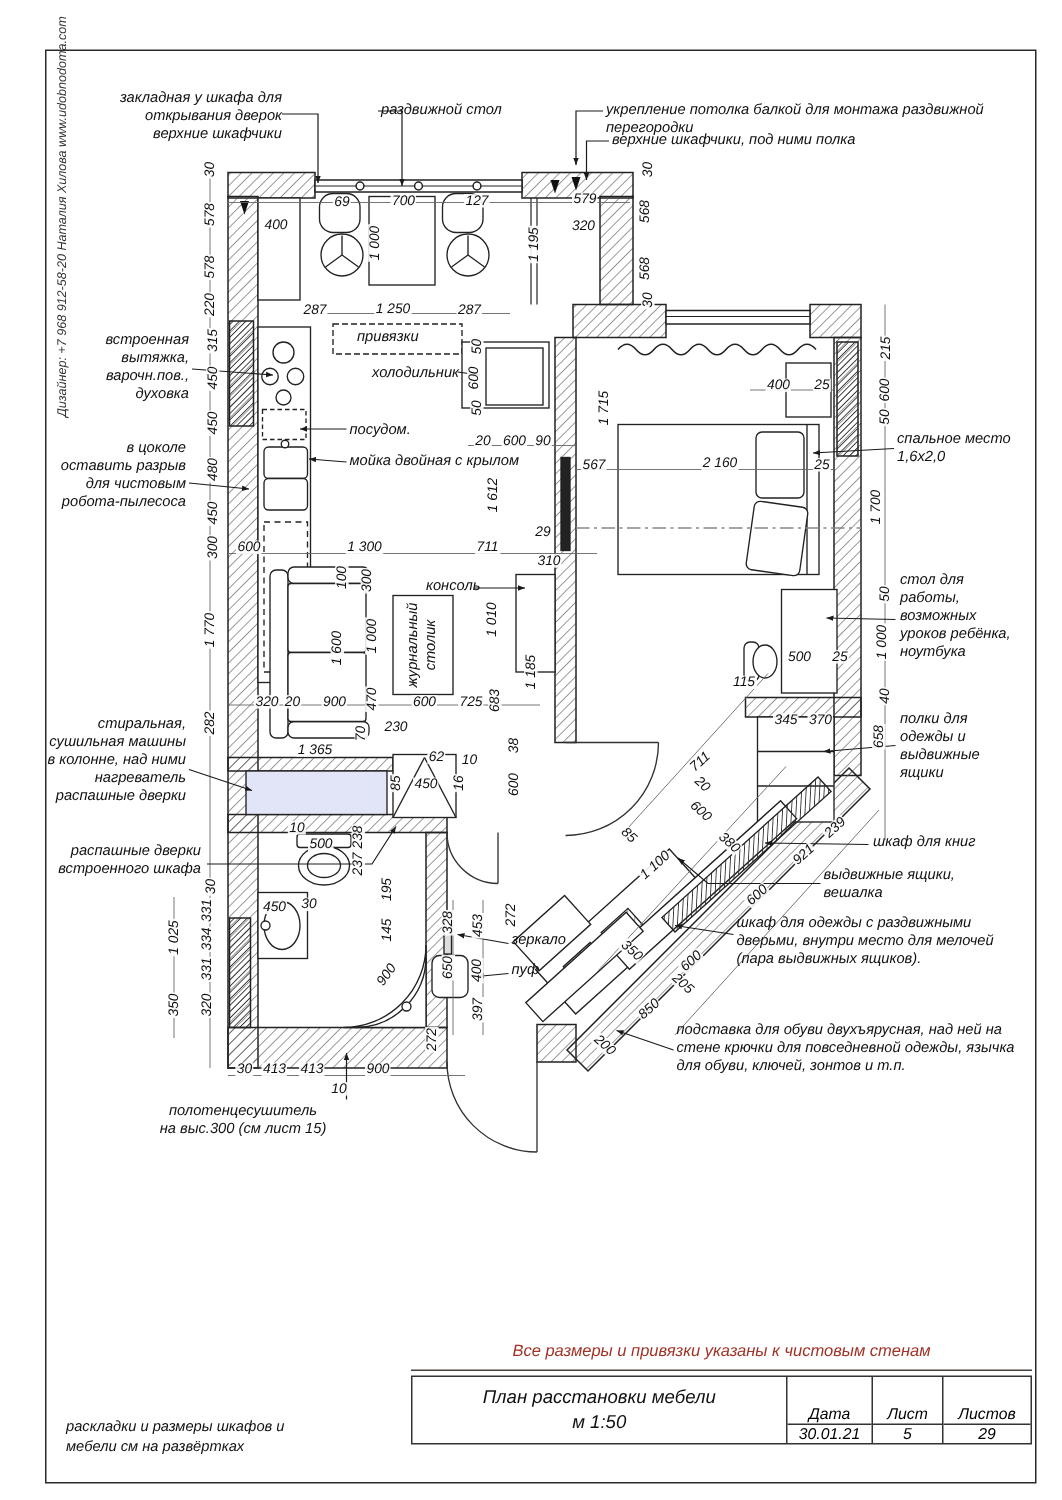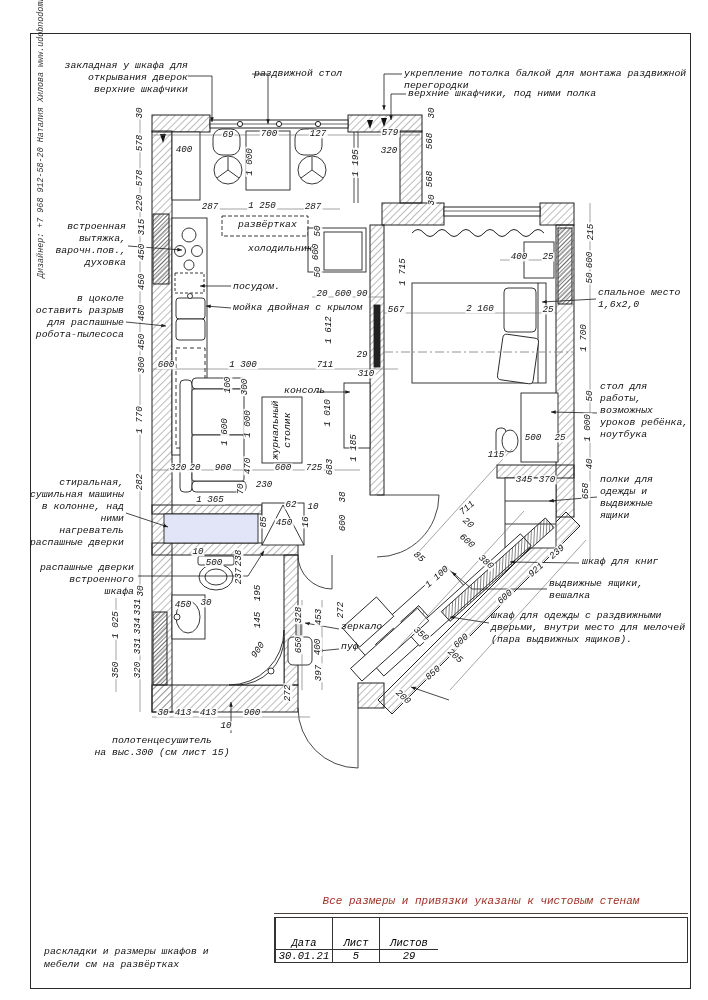--- a/index.html
+++ b/index.html
@@ -1,17 +1,17 @@
 <!DOCTYPE html>
 <html><head>
 <meta charset="utf-8">
 <style>
   html,body{margin:0;padding:0;background:#fff;}
   #app{position:relative;width:708px;height:1000px;background:#fff;overflow:hidden;
-       font-family:Liberation Mono, monospace;}
+       font-family:Liberation Sans, sans-serif;}
   .sheet-border{position:absolute;left:30px;top:33px;width:659px;height:954px;
        border:1.6px solid #2a2a2a;}
   .designer{position:absolute;left:36px;top:28px;height:250px;writing-mode:vertical-rl;
        transform:rotate(180deg);font-size:8.4px;font-style:italic;color:#333;white-space:nowrap;}
   svg.plan{position:absolute;left:0;top:0;}
   .layer{position:absolute;left:0;top:0;width:708px;height:1000px;pointer-events:none;}
   .dim{position:absolute;font-style:italic;font-size:9.2px;color:#101010;line-height:1;
        background:rgba(255,255,255,.9);padding:0 1px;white-space:nowrap;
        transform:translate(-50%,-50%);}
   .ann{position:absolute;font-style:italic;font-size:9.8px;color:#101010;line-height:1.22;
@@ -254,43 +254,46 @@
 верхние шкафчики</div>
       <div class="ann" style="left: 254px; top: 68px; text-align: left;">раздвижной стол</div>
       <div class="ann" style="left: 404px; top: 68px; text-align: left;">укрепление потолка балкой для монтажа раздвижной перегородки</div>
       <div class="ann" style="left: 408px; top: 88px; text-align: left;">верхние шкафчики, под ними полка</div>
       <div class="ann" style="left: 36px; top: 221px; width: 90px; text-align: right;">встроенная
 вытяжка,
 варочн.пов.,
 духовка</div>
       <div class="ann" style="left: 30px; top: 293px; width: 94px; text-align: right;">в цоколе
 оставить разрыв
-для распашные
+для чистовым
 робота-пылесоса</div>
       <div class="ann" style="left: 233px; top: 281px; text-align: left;">посудом.</div>
       <div class="ann" style="left: 233px; top: 302px; text-align: left;">мойка двойная с крылом</div>
       <div class="ann" style="left: 248px; top: 243px; text-align: left;">холодильник</div>
-      <div class="ann" style="left: 238px; top: 219px; text-align: left;">развёртках</div>
+      <div class="ann" style="left: 238px; top: 219px; text-align: left;">привязки</div>
       <div class="ann" style="left: 598px; top: 287px; text-align: left;">спальное место
 1,6х2,0</div>
       <div class="ann" style="left: 600px; top: 381px; text-align: left;">стол для
 работы,
 возможных
 уроков ребёнка,
 ноутбука</div>
       <div class="ann" style="left: 600px; top: 474px; text-align: left;">полки для
 одежды и
 выдвижные
 ящики</div>
       <div class="ann" style="left: 582px; top: 556px; text-align: left;">шкаф для книг</div>
       <div class="ann" style="left: 549px; top: 578px; text-align: left;">выдвижные ящики,
 вешалка</div>
       <div class="ann" style="left: 491px; top: 610px; text-align: left;">шкаф для одежды с раздвижными
 дверьми, внутри место для мелочей
 (пара выдвижных ящиков).</div>
+      <div class="ann" style="left: 451px; top: 681px; text-align: left;">подставка для обуви двухъярусная, над ней на
+стене крючки для повседневной одежды, язычка
+для обуви, ключей, зонтов и т.п.</div>
       <div class="ann" style="left: 28px; top: 477px; width: 96px; text-align: right;">стиральная,
 сушильная машины
 в колонне, над ними
 нагреватель
 распашные дверки</div>
       <div class="ann" style="left: 36px; top: 562px; width: 98px; text-align: right;">распашные дверки
 встроенного шкафа</div>
       <div class="ann" style="left: 92px; top: 735px; width: 140px; text-align: center;">полотенцесушитель
 на выс.300 (см лист 15)</div>
       <div class="ann" style="left: 284px; top: 385px; text-align: left;">консоль</div>
@@ -422,20 +425,24 @@
       <span class="dim" style="left: 433px; top: 673px; transform: translate(-50%, -50%) rotate(-42deg);">850</span>
       <span class="dim" style="left: 403px; top: 697px; transform: translate(-50%, -50%) rotate(42deg);">200</span>
       <span class="dim" style="left: 455px; top: 656px; transform: translate(-50%, -50%) rotate(42deg);">205</span>
       <span class="dim" style="left: 461px; top: 641px; transform: translate(-50%, -50%) rotate(-42deg);">600</span>
     </div>
 
   <div class="note-red">Все размеры и привязки указаны к чистовым стенам</div>
   <div class="note-underline"></div>
 
   <div class="tb">
+    <div class="tb-title">
+      <span>План расстановки мебели</span>
+      <span>м 1:50</span>
+    </div>
     <div class="tb-col w-data">
       <div class="h">Дата</div>
       <div class="v">30.01.21</div>
     </div>
     <div class="tb-col w-sheet">
       <div class="h">Лист</div>
       <div class="v">5</div>
     </div>
     <div class="tb-col w-sheets">
       <div class="h">Листов</div>

